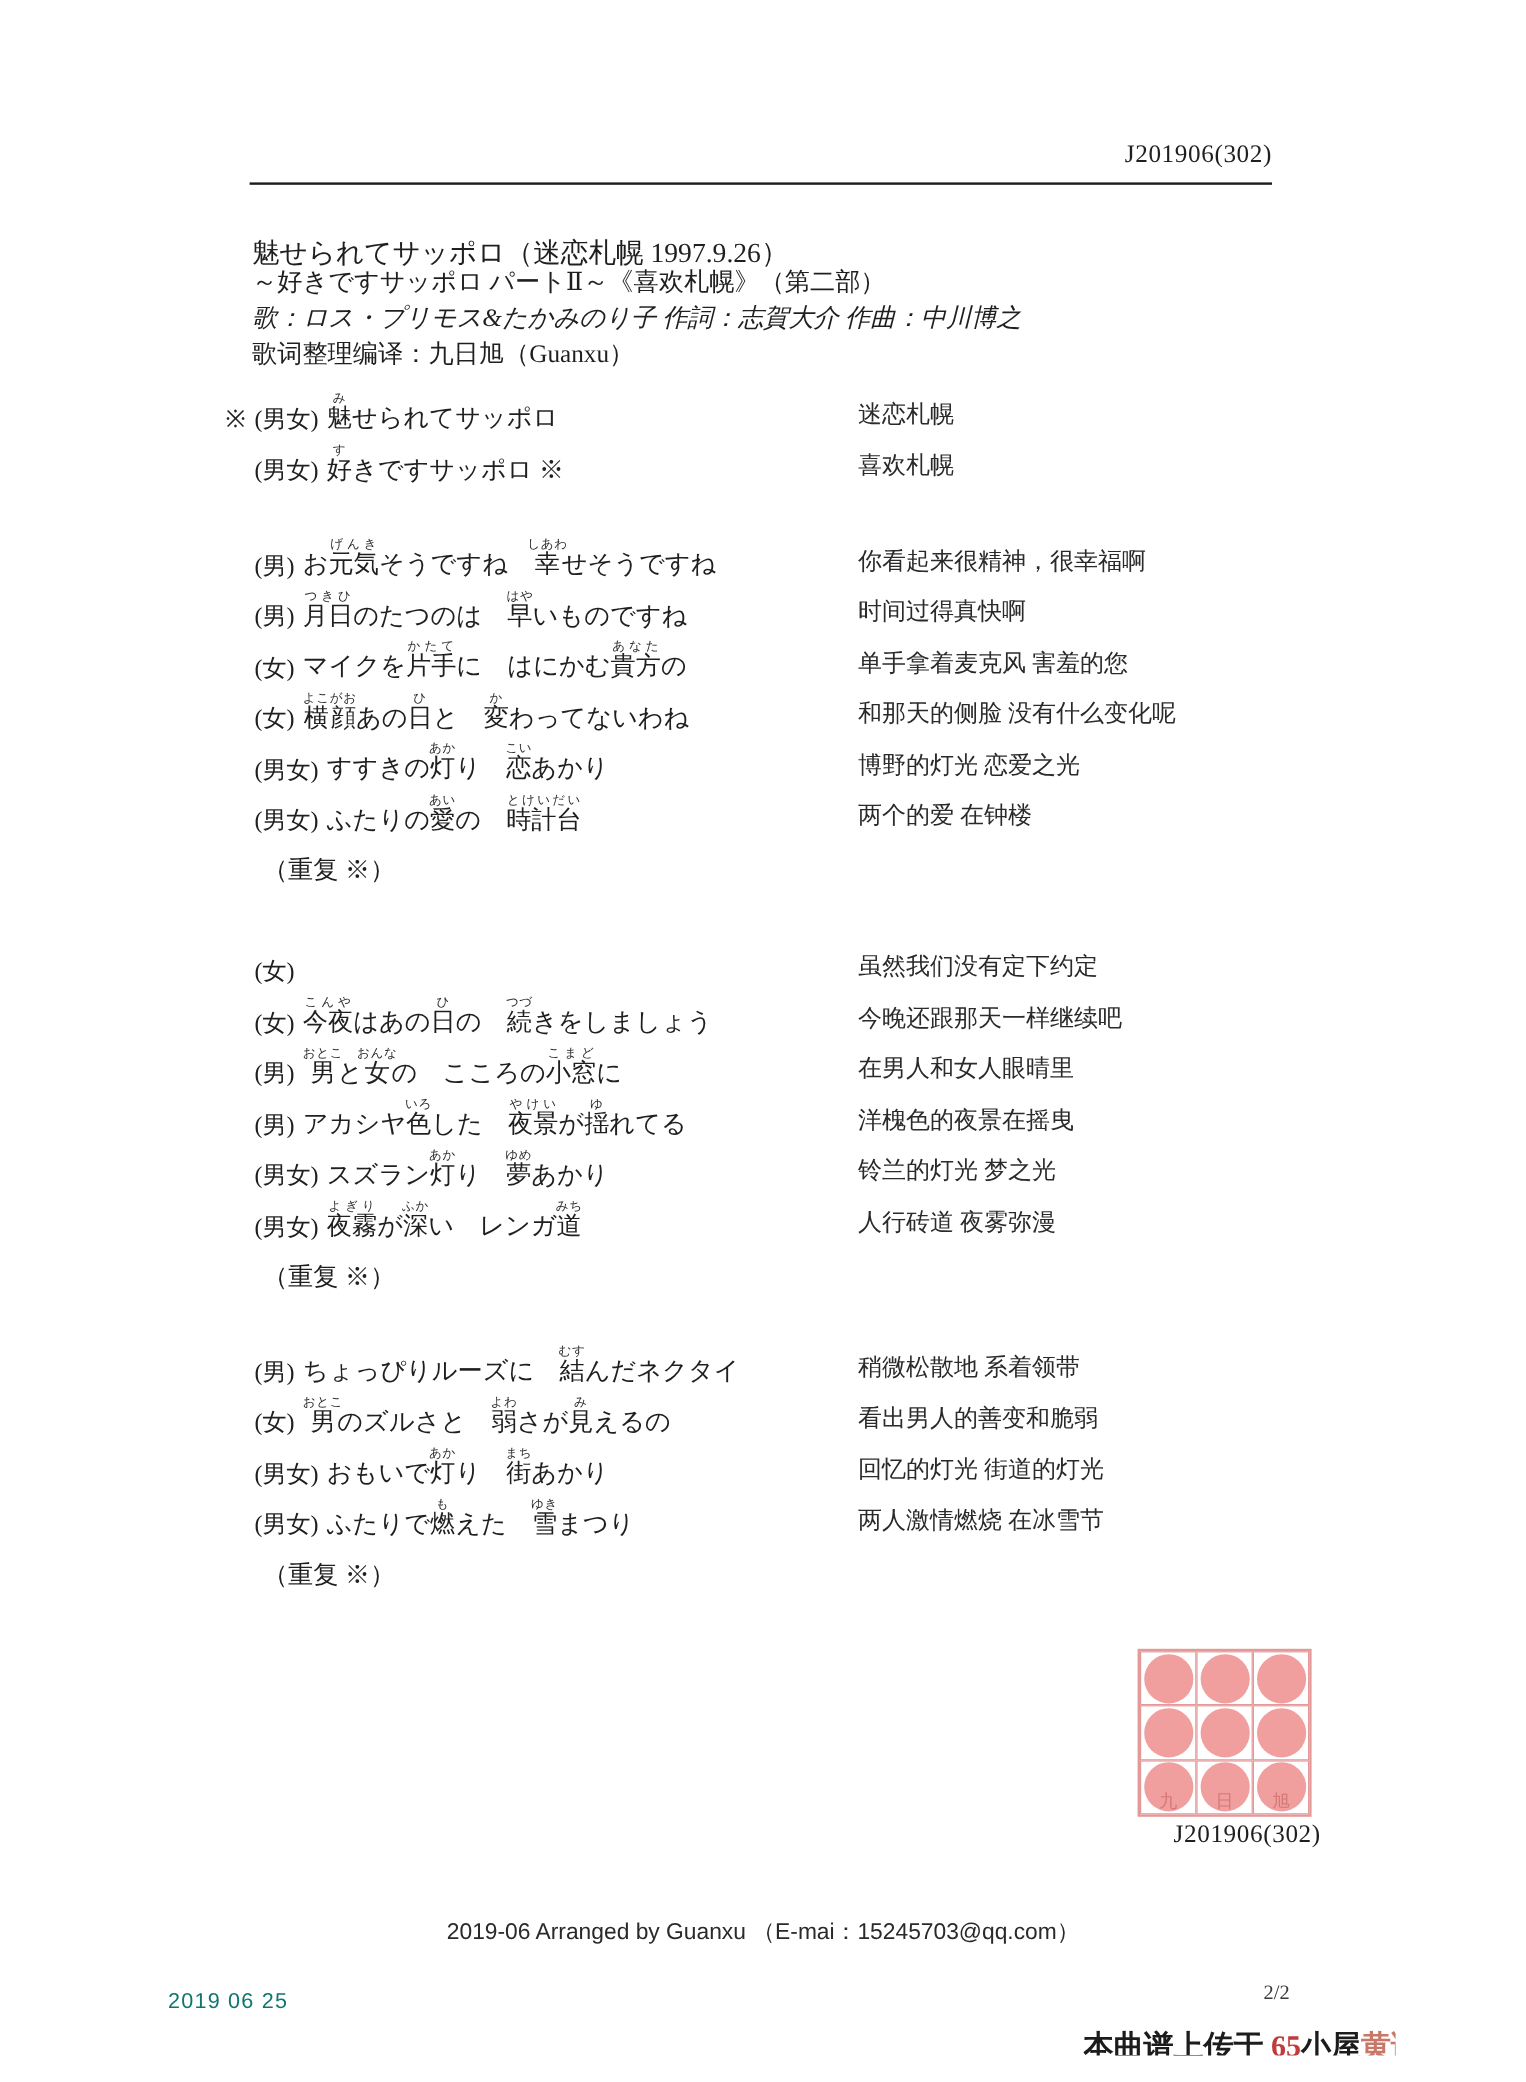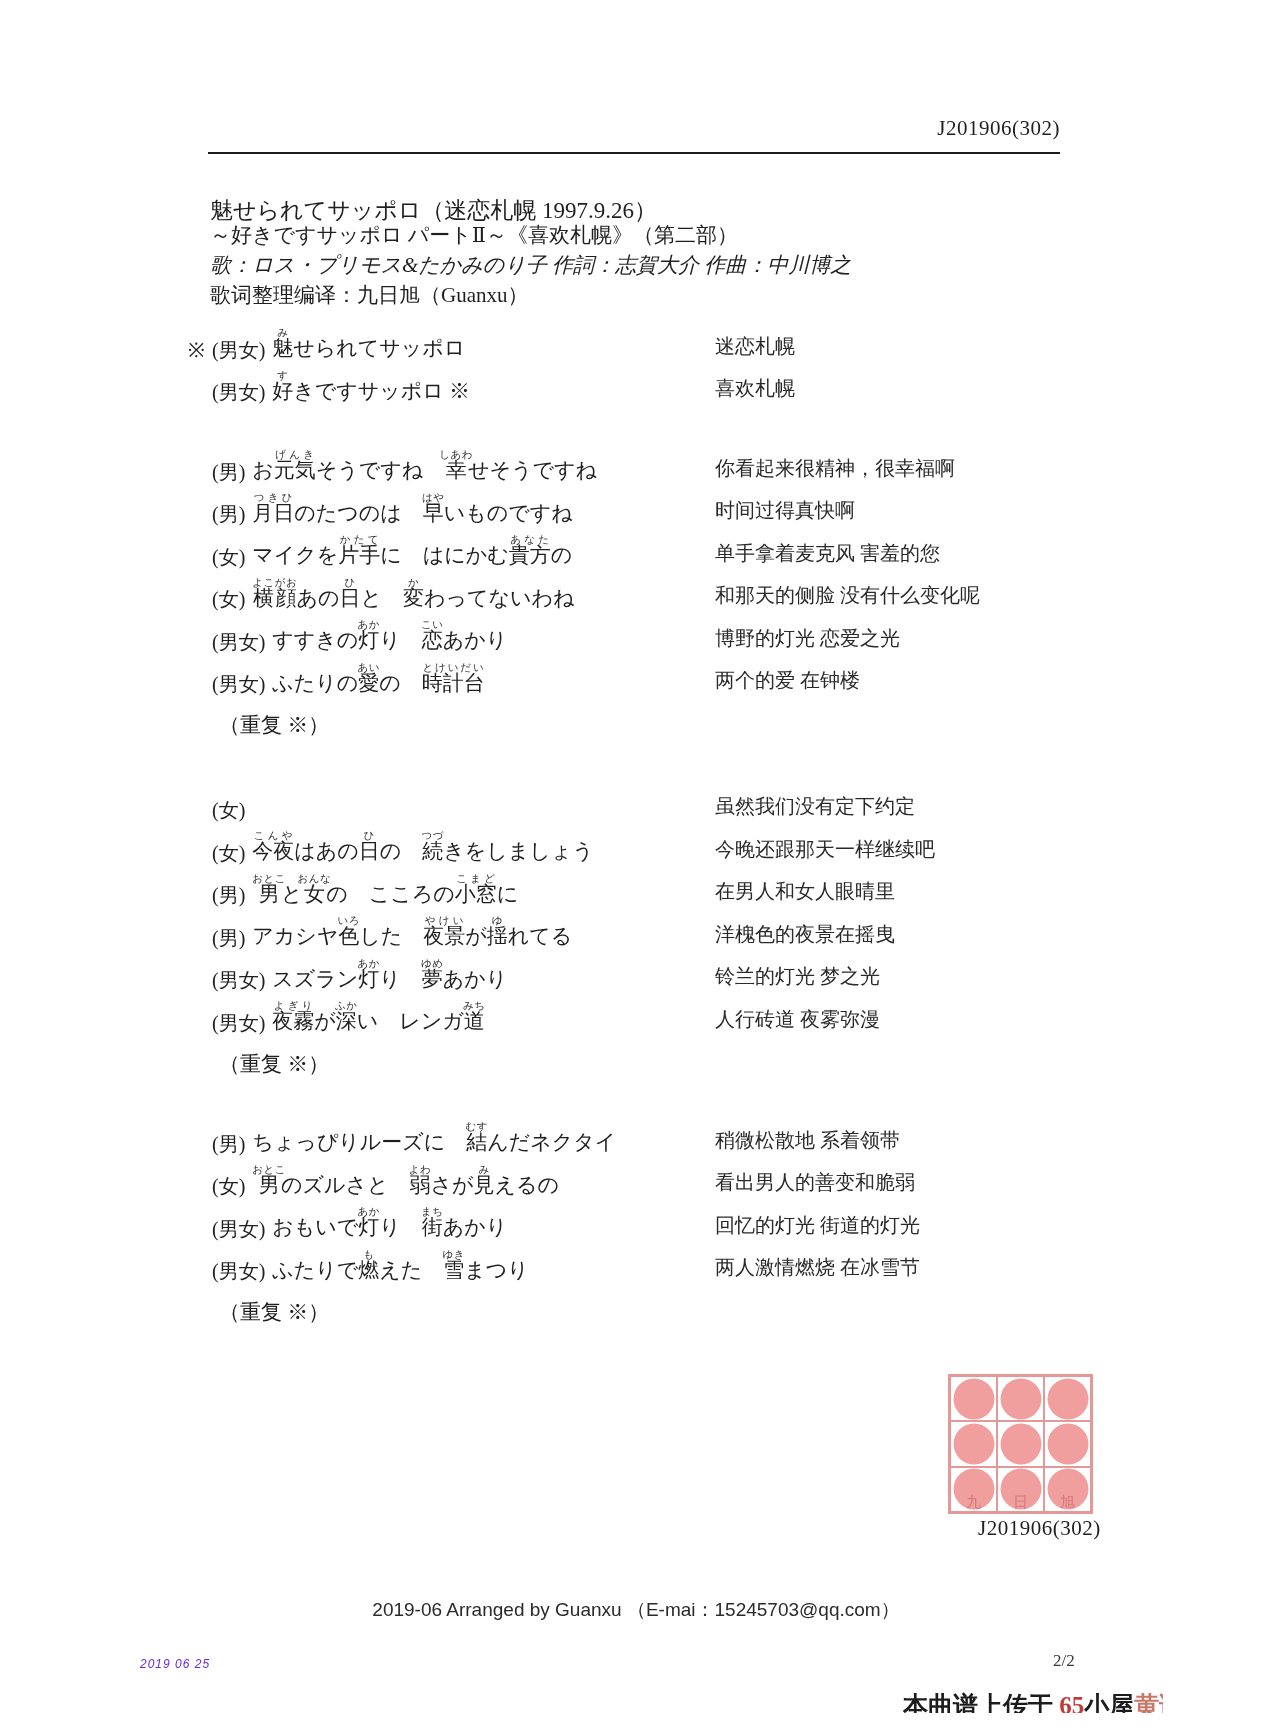--- a/index.html
+++ b/index.html
@@ -35,22 +35,22 @@
     display:grid;grid-template-columns:1fr 1fr 1fr;grid-template-rows:1fr 1fr 1fr;}
   .stamp-cell{position:relative;box-sizing:border-box;border:1px solid #e28f8f;overflow:hidden;}
   .stamp-dot{position:absolute;left:50%;top:50%;width:41px;height:41px;border-radius:50%;
     background:#ef9494;transform:translate(-50%,-50%);}
   .stamp-char{position:absolute;left:50%;bottom:0px;transform:translateX(-50%);
     font-size:15px;color:#d06a6a;line-height:1.2;}
   .stamp-code{top:1516px;left:978px;font-size:21px;letter-spacing:.5px;}
   
   .footer-center{top:1597px;left:0;width:1272px;text-align:center;font-size:19px;
     font-family:"Liberation Sans","DejaVu Sans",sans-serif;color:#2a2a2a;white-space:pre;}
-  .footer-date{top:1657px;left:140px;font-size:12px;color:#6d28d9;letter-spacing:1px;
-    font-family:"Liberation Sans","DejaVu Sans",sans-serif;font-style:italic;}
+  .footer-date{top:1657px;left:140px;font-size:18px;color:#0f766e;letter-spacing:1px;
+    font-family:"Liberation Sans","DejaVu Sans",sans-serif;}
   .footer-page{top:1651px;left:1053px;font-size:17px;color:#3a3a3a;}
   .watermark{top:1692px;left:903px;width:260px;height:21px;overflow:hidden;
     font-size:25px;font-weight:bold;white-space:pre;line-height:1.15;}
 </style>
 </head>
 <body>
 
 <div class="abs doc-code">J201906(302)</div>
 <div class="abs rule"></div>
 

